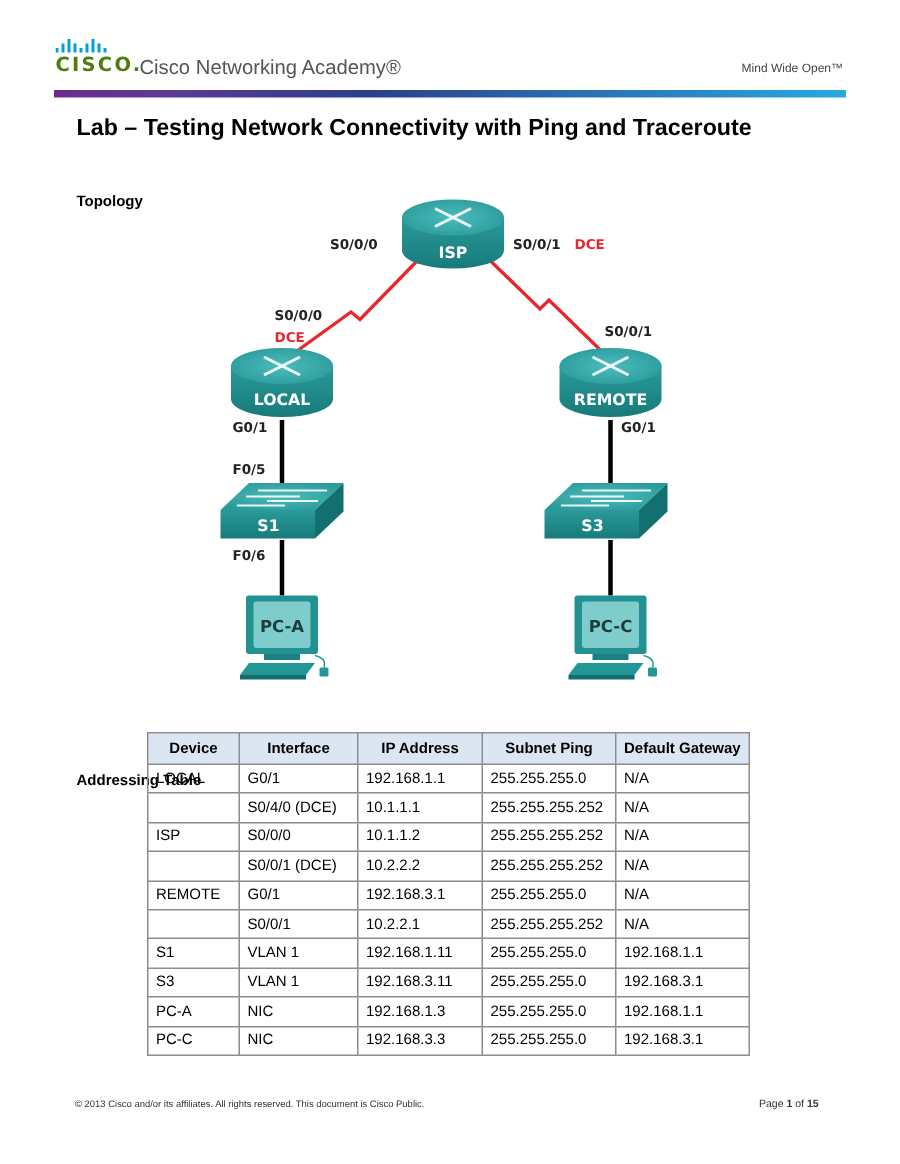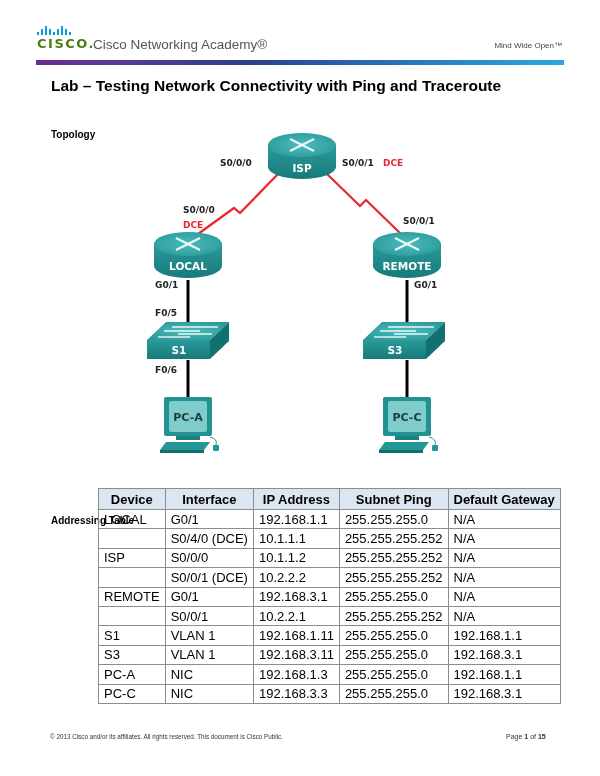--- a/index.html
+++ b/index.html
@@ -11,21 +11,21 @@
     .tagline { right:38px; top:41px; font-size:8px; color:#444; }
     .gradbar { left:36px; top:60px; width:528px; height:5px; background:linear-gradient(90deg,#6a2c8e 0%,#5a3a94 15%,#2b3f8c 40%,#2a6db0 65%,#2aa8e0 100%); }
     .title { left:51px; top:77px; font-size:15.5px; font-weight:bold; }
     .h-topology { left:51px; top:109px; font-size:10px; font-weight:bold;margin-top:20px; }
     .h-addr { left:51px; top:469px; font-size:10px; font-weight:bold;margin-top:46px; }
     .topo { left:0; top:125px; width:600px; height:340px; }
     .lbl { font-family:"DejaVu Sans", sans-serif; font-size:9px; font-weight:bold; fill:#222; }
     .lbl-red { fill:#e8262d; }
     .dev-lbl { font-family:"DejaVu Sans", sans-serif; font-size:10.5px; font-weight:bold; fill:#ffffff; }
     .pc-lbl { font-family:"DejaVu Sans", sans-serif; font-size:11px; font-weight:bold; fill:#1d3c3c; }
-    table.addr { position:absolute; left:98px; top:488px; border-collapse:collapse; font-size:13px; }
+    table.addr { position:absolute; left:98px; top:488px; border-collapse:collapse; font-size:10px; }
     table.addr th, table.addr td { border:1px solid #8c8c8c; padding:0 5px; height:18.4px; text-align:left; white-space:nowrap; }
     table.addr th { background:#dce6f2; font-weight:bold; text-align:center; height:20px; }
     .c1 { width:50px; } .c2 { width:68px; } .c3 { width:72px; } .c4 { width:78px; } .c5 { width:76px;margin-top:12px; }
     .footer-left { left:50px; top:733px; font-size:6.3px; color:#333; }
     .footer-right { left:506px; top:733px; font-size:7px; color:#333; }
     .footer-right b { font-weight:bold; }
   </style>
 </head>
 <body>
 

